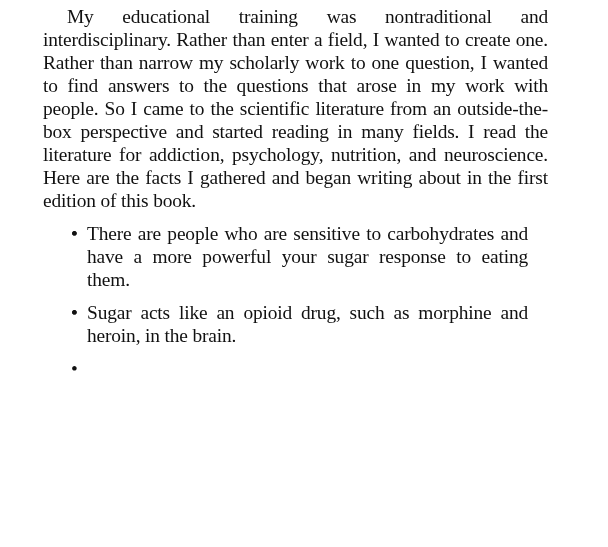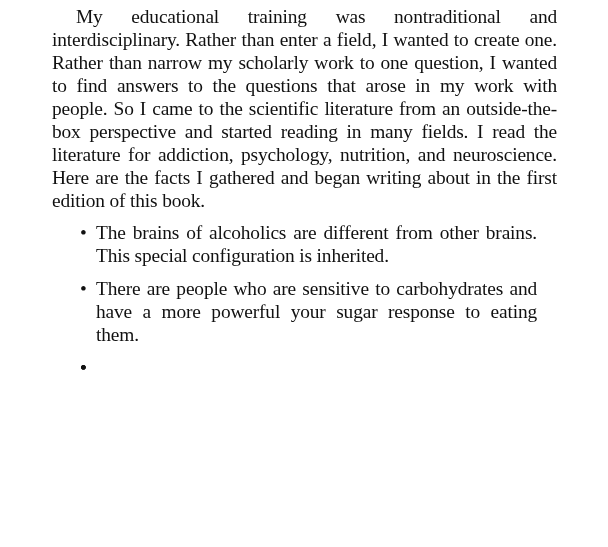--- a/index.html
+++ b/index.html
@@ -10,21 +10,21 @@
     body {
       width: 608px;
       height: 547px;
       overflow: hidden;
       position: relative;
       font-family: "Liberation Serif", "DejaVu Serif", serif;
       color: #111111;
     }
     .page {
       position: absolute;
-      left: 52px;
+      left: 43px;
       top: 5px;
       width: 505px;
     }
     .para {
       margin: 0;
       font-size: 19.4px;
       line-height: 23px;
       text-align: justify;
       text-indent: 24px;
       letter-spacing: -0.15px;
@@ -52,29 +52,29 @@
   </style>
 </head>
 <body>
 
 <div class="page">
   <p class="para">My educational training was nontraditional and interdisciplinary. Rather than enter a field, I wanted to create one. Rather than narrow my scholarly work to one question, I wanted to find answers to the questions that arose in my work with people. So I came to the scientific literature from an outside-the-box perspective and started reading in many fields. I read the literature for addiction, psychology, nutrition, and neuroscience. Here are the facts I gathered and began writing about in the first edition of this book.</p>
 
   <ul class="bullets">
     <li class="bullet-item">
       <span class="bullet-dot">•</span>
-      <span>The brains of alcoholics are different from other brains. This special configuration is inherited.</span>
     </li>
     <li class="bullet-item">
       <span class="bullet-dot">•</span>
       <span>There are people who are sensitive to carbohydrates and have a more powerful your sugar response to eating them.</span>
     </li>
     <li class="bullet-item">
       <span class="bullet-dot">•</span>
     </li>
     <li class="bullet-item">
       <span class="bullet-dot">•</span>
+      <span>Sugar acts like an opioid drug, such as morphine and heroin, in the brain.</span>
     </li>
     <li class="bullet-item">
       <span class="bullet-dot">•</span>
     </li>
   </ul>
 </div>
 
 </body></html>

